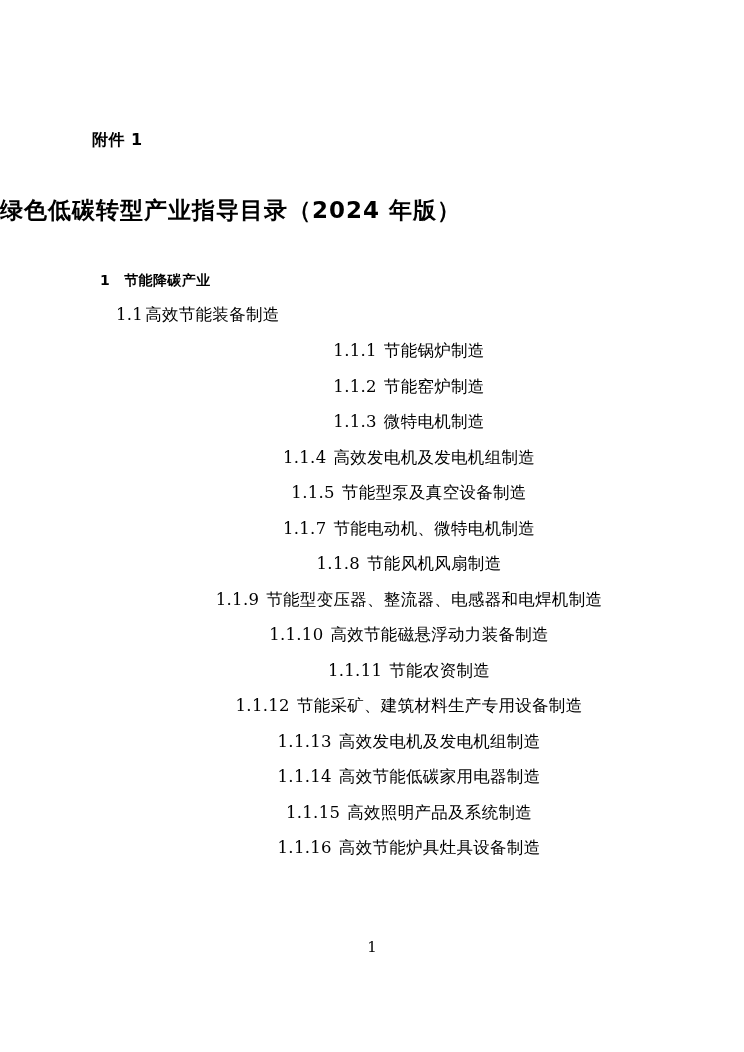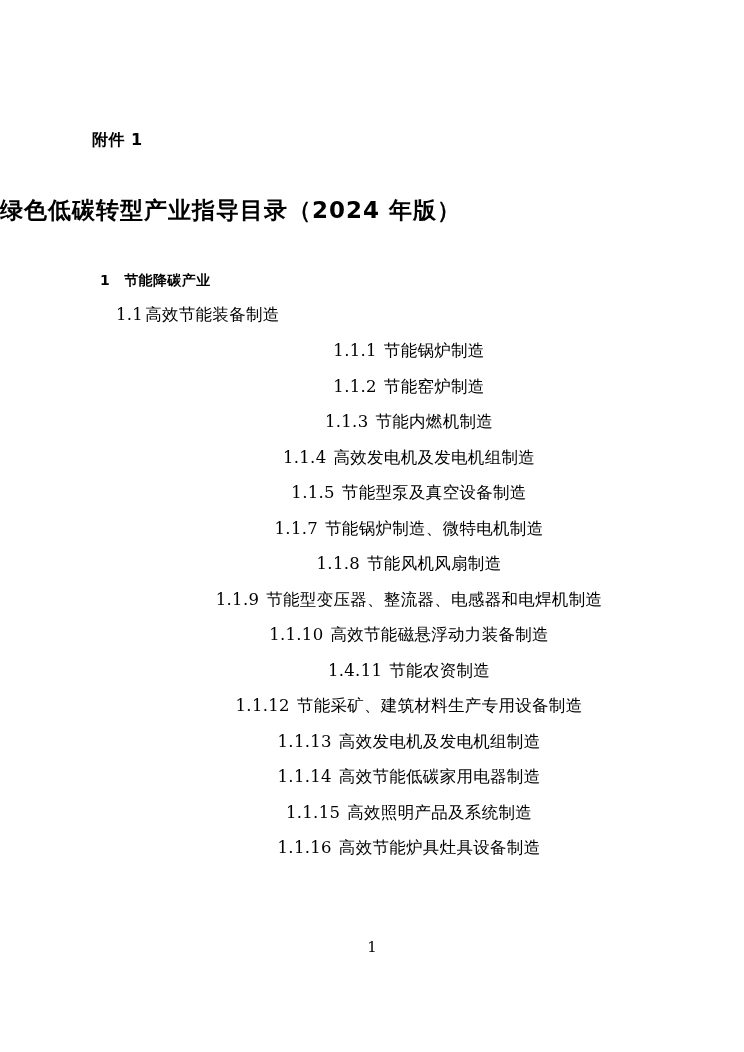--- a/index.html
+++ b/index.html
@@ -109,50 +109,50 @@
 
     <div class="lvl3">
       <span class="num">1.1.1</span><span class="txt">节能锅炉制造</span>
     </div>
 
     <div class="lvl3">
       <span class="num">1.1.2</span><span class="txt">节能窑炉制造</span>
     </div>
 
     <div class="lvl3">
-      <span class="num">1.1.3</span><span class="txt">节能内燃机制造</span>
+      <span class="num">1.1.3</span><span class="txt">微特电机制造</span>
     </div>
 
     <div class="lvl3">
       <span class="num">1.1.4</span><span class="txt">高效发电机及发电机组制造</span>
     </div>
 
     <div class="lvl3">
       <span class="num">1.1.5</span><span class="txt">节能型泵及真空设备制造</span>
     </div>
 
 
     <div class="lvl3">
-      <span class="num">1.1.7</span><span class="txt">节能锅炉制造、微特电机制造</span>
+      <span class="num">1.1.7</span><span class="txt">节能电动机、微特电机制造</span>
     </div>
 
     <div class="lvl3">
       <span class="num">1.1.8</span><span class="txt">节能风机风扇制造</span>
     </div>
 
     <div class="lvl3">
       <span class="num">1.1.9</span><span class="txt">节能型变压器、整流器、电感器和电焊机制造</span>
     </div>
 
     <div class="lvl3">
       <span class="num">1.1.10</span><span class="txt">高效节能磁悬浮动力装备制造</span>
     </div>
 
     <div class="lvl3">
-      <span class="num">1.4.11</span><span class="txt">节能农资制造</span>
+      <span class="num">1.1.11</span><span class="txt">节能农资制造</span>
     </div>
 
     <div class="lvl3">
       <span class="num">1.1.12</span><span class="txt">节能采矿、建筑材料生产专用设备制造</span>
     </div>
 
     <div class="lvl3">
       <span class="num">1.1.13</span><span class="txt">高效发电机及发电机组制造</span>
     </div>
 

